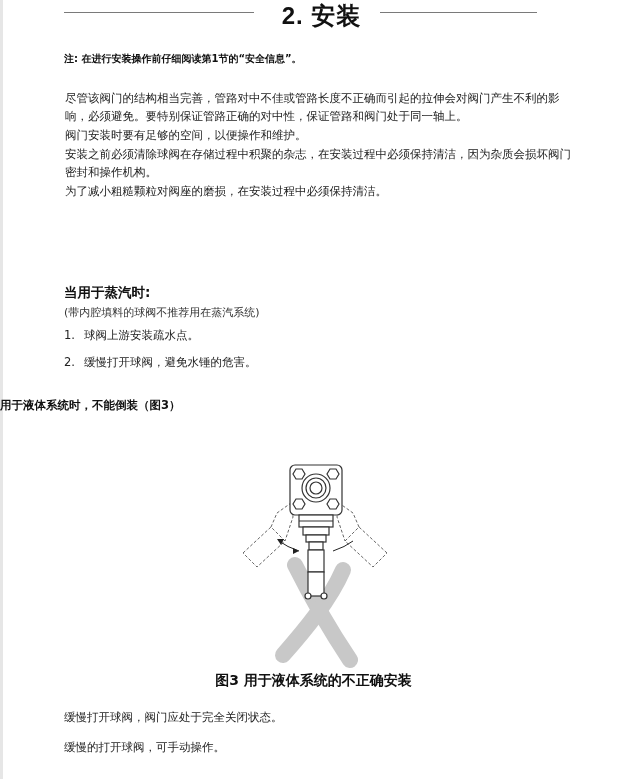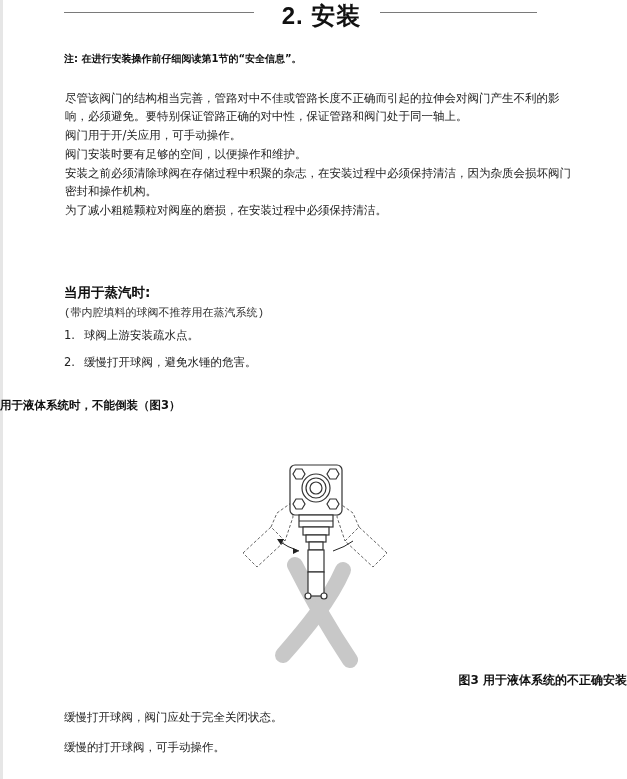--- a/index.html
+++ b/index.html
@@ -14,47 +14,46 @@
   .rule.right { left: 316px; width: 157px; }
   .title {
     position: absolute; left: 205px; top: 0px; width: 105px; text-align: center;
     font-family: "Liberation Sans", "DejaVu Sans", sans-serif; font-size: 24px; font-weight: bold; color: #111;
     line-height: 32px; letter-spacing: 1px;
   }
   .note { position: absolute; left: 64px; top: 52px; font-size: 10px; font-weight: bold; color: #111; }
   .para { position: absolute; left: 64px; top: 88px; width: 510px; font-size: 11.5px; line-height: 18px; color: #222; }
   .para p { margin: 1px; }
   .steam-heading { position: absolute; left: 64px; top: 284px; font-size: 13.5px; font-weight: bold; color: #111; }
-  .steam-sub { position: absolute; left: 64px; top: 305px; font-size: 11px; color: #333; font-family: Liberation Mono, monospace; }
+  .steam-sub { position: absolute; left: 64px; top: 305px; font-size: 11px; color: #333; }
   .steps { position: absolute; left: 64px; top: 328px; font-size: 11.5px; color: #222; }
   .step { position: relative; height: 27px; }
   .step .num { position: absolute; left: 0; width: 20px; }
   .step .txt { position: absolute; left: 20px; white-space: nowrap; }
   .fig-heading { position: absolute; left: 0; top: 398px; width: 627px; font-size: 11.5px; font-weight: bold; color: #111; }
   .figure { position: absolute; left: 235px; top: 455px; width: 160px; height: 215px; }
-  .fig-caption { position: absolute; left: 0; top: 672px; width: 627px; text-align: right; font-size: 12px; font-weight: bold; color: #111; }
+  .fig-caption { position: absolute; left: 0; top: 672px; width: 627px; text-align: center; font-size: 14px; font-weight: bold; color: #111; }
   .after { position: absolute; left: 64px; top: 710px; font-size: 11.5px; color: #222; }
   .after p { margin: 0 0 15px 0; }
 </style>
 </head>
 <body>
 
 <div class="left-edge"></div>
 
 <div class="title-row">
   <div class="rule left"></div>
   <div class="title">2. 安装</div>
   <div class="rule right"></div>
 </div>
 
 <div class="note">注: 在进行安装操作前仔细阅读第1节的“安全信息”。</div>
 
 <div class="para">
   <p>尽管该阀门的结构相当完善，管路对中不佳或管路长度不正确而引起的拉伸会对阀门产生不利的影响，必须避免。要特别保证管路正确的对中性，保证管路和阀门处于同一轴上。</p>
-  <p>阀门用于开/关应用，可手动操作。</p>
   <p>阀门安装时要有足够的空间，以便操作和维护。</p>
   <p>安装之前必须清除球阀在存储过程中积聚的杂志，在安装过程中必须保持清洁，因为杂质会损坏阀门密封和操作机构。</p>
   <p>为了减小粗糙颗粒对阀座的磨损，在安装过程中必须保持清洁。</p>
 </div>
 
 <div class="steam-heading">当用于蒸汽时:</div>
 <div class="steam-sub">(带内腔填料的球阀不推荐用在蒸汽系统)</div>
 
 <div class="steps">
   <div class="step">

